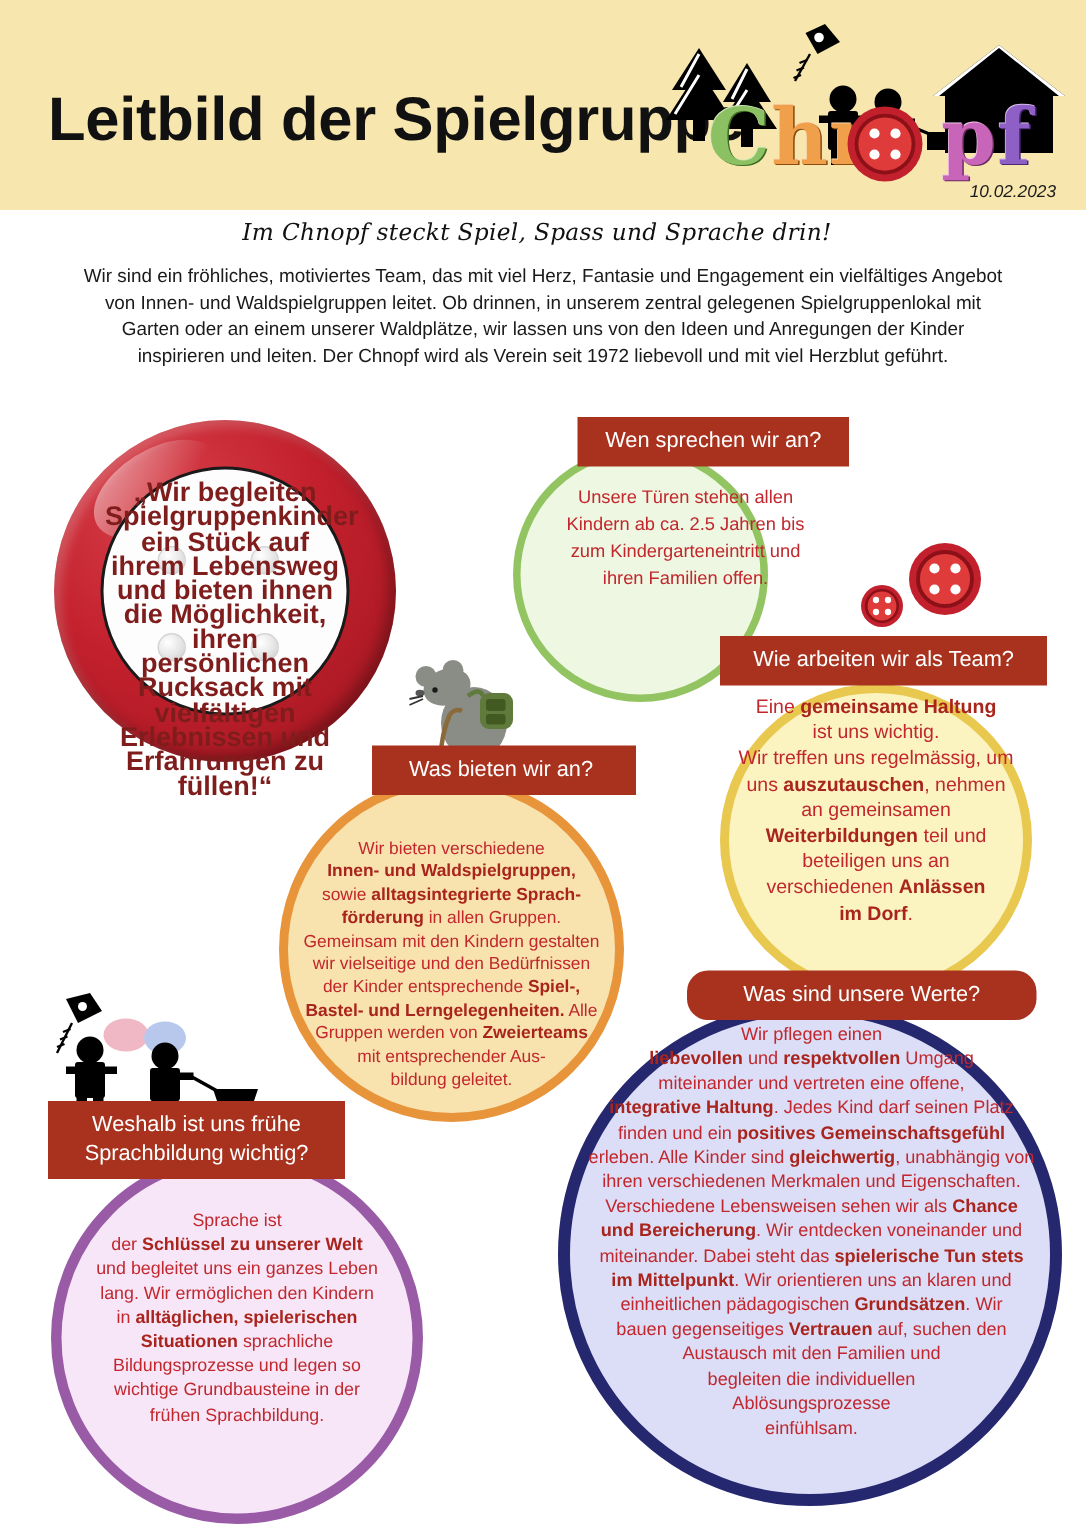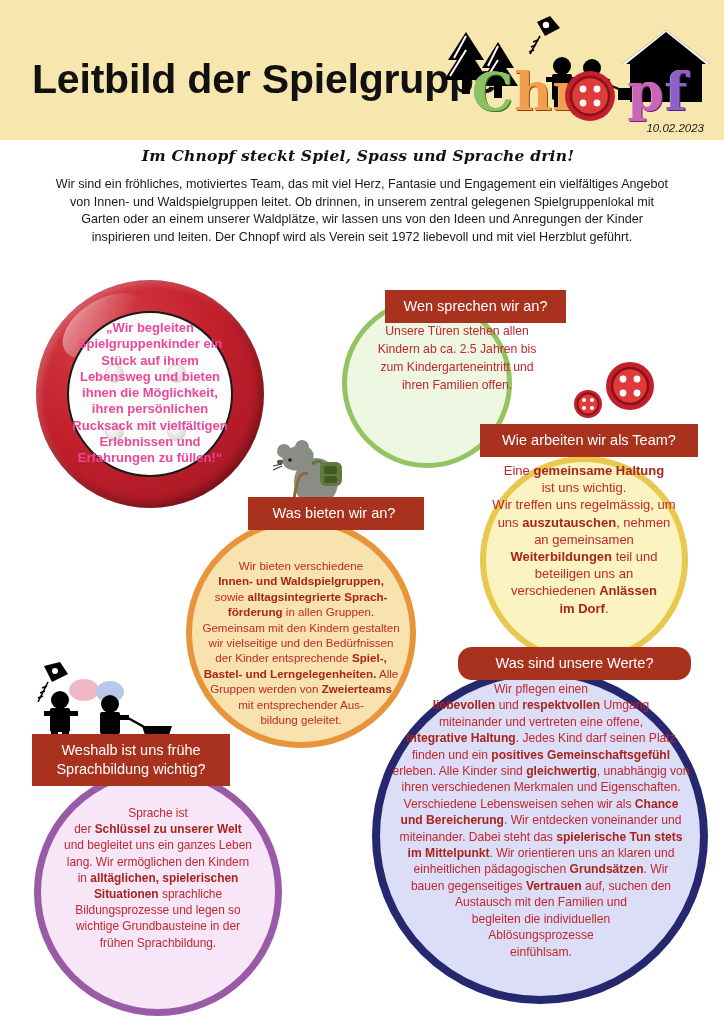--- a/index.html
+++ b/index.html
@@ -68,21 +68,21 @@
   .lc5 { color:#c965b8; text-shadow: 1px 1px 0 #6b2a5f, -0.5px -0.5px 0 #eec4e6; }
   .lc6 { color:#8e5fc4; text-shadow: 1px 1px 0 #4a2675, -0.5px -0.5px 0 #d3bce8; }
 
   
   .slogan {
     position: absolute;
     left: 0; top: 146px;
     width: 716px;
     text-align: center;
     font-family: "DejaVu Serif", serif;
-    font-weight: bold;
+    font-weight: normal;
     font-style: italic;
     font-size: 15.5px;
     color: #111111;
     letter-spacing: 0.2px;
   }
   .intro {
     position: absolute;
     left: 54px; top: 176px;
     width: 616px;
     text-align: center;
@@ -147,37 +147,37 @@
     border: 1px solid #d4d4d4;
     z-index: 16;
   }
   .mh1 { left: 105px; top: 364px; }
   .mh2 { left: 167px; top: 364px; }
   .mh3 { left: 105px; top: 422px; }
   .mh4 { left: 167px; top: 422px; }
   .mission-text {
     left: 70px; top: 320px;
     width: 160px;
-    font-size: 13px;
+    font-size: 18px;
     line-height: 16.3px;
     font-weight: bold;
-    color: #ec4899;
+    color: #7f1d1d;
     z-index: 20;
   }
 
   
   .green-circle {
     left: 342px; top: 298px;
     width: 170px; height: 170px;
     background: #eef7e1;
     border: 5px solid #93c462;
     z-index: 10;
   }
   .hdr-wen {
-    left: 385px; top: 290px;
+    left: 385px; top: 278px;
     width: 181px;
   }
   .txt-wen {
     left: 344px; top: 322px;
     width: 170px;
     font-size: 12.2px;
     line-height: 18px;
     margin-left: 28px;
   }
 

